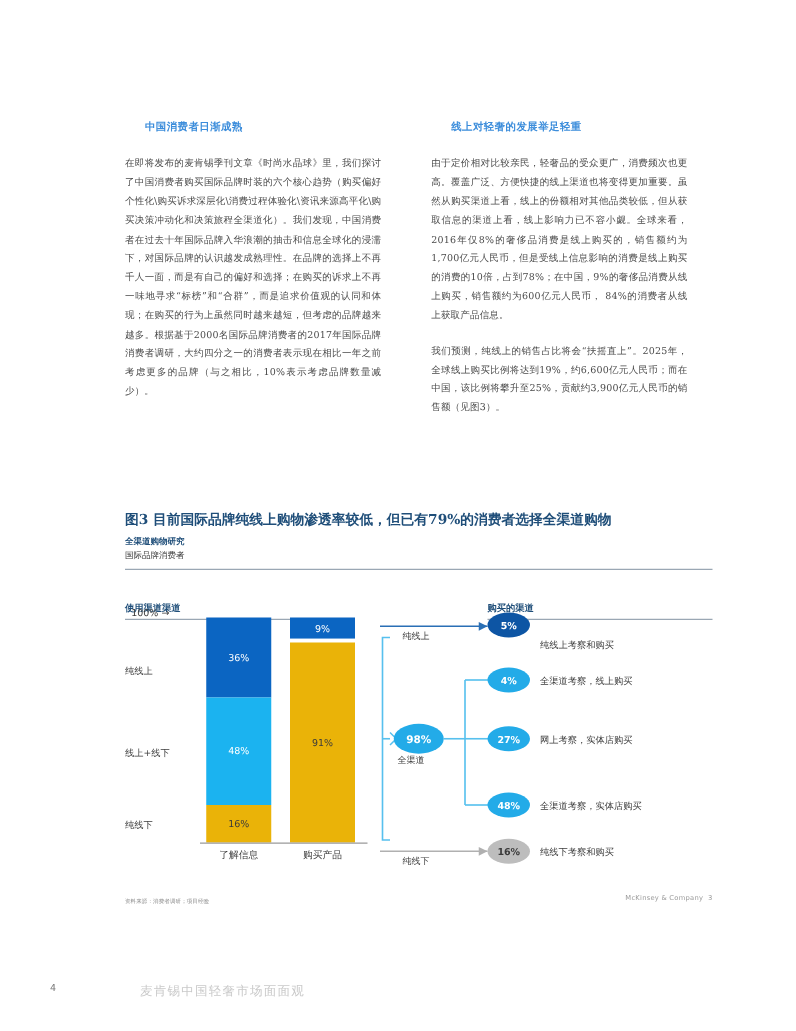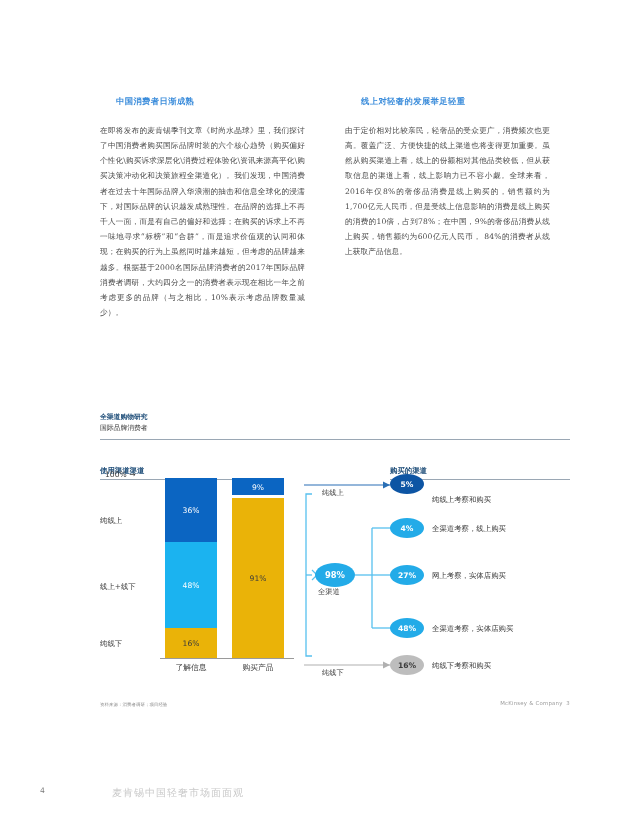--- a/index.html
+++ b/index.html
@@ -117,24 +117,26 @@
 <div class="page">
 
   <div class="col left">
     <div class="col-head">中国消费者日渐成熟</div>
     <p class="para">在即将发布的麦肯锡季刊文章《时尚水晶球》里，我们探讨了中国消费者购买国际品牌时装的六个核心趋势（购买偏好个性化\购买诉求深层化\消费过程体验化\资讯来源高平化\购买决策冲动化和决策旅程全渠道化）。我们发现，中国消费者在过去十年国际品牌入华浪潮的抽击和信息全球化的浸濡下，对国际品牌的认识越发成熟理性。在品牌的选择上不再千人一面，而是有自己的偏好和选择；在购买的诉求上不再一味地寻求“标榜”和“合群”，而是追求价值观的认同和体现；在购买的行为上虽然同时越来越短，但考虑的品牌越来越多。根据基于2000名国际品牌消费者的2017年国际品牌消费者调研，大约四分之一的消费者表示现在相比一年之前考虑更多的品牌（与之相比，10%表示考虑品牌数量减少）。</p>
   </div>
 
   <div class="col right">
     <div class="col-head">线上对轻奢的发展举足轻重</div>
     <p class="para">由于定价相对比较亲民，轻奢品的受众更广，消费频次也更高。覆盖广泛、方便快捷的线上渠道也将变得更加重要。虽然从购买渠道上看，线上的份额相对其他品类较低，但从获取信息的渠道上看，线上影响力已不容小觑。全球来看，2016年仅8%的奢侈品消费是线上购买的，销售额约为1,700亿元人民币，但是受线上信息影响的消费是线上购买的消费的10倍，占到78%；在中国，9%的奢侈品消费从线上购买，销售额约为600亿元人民币， 84%的消费者从线上获取产品信息。</p>
+    <p class="para">我们预测，纯线上的销售占比将会“扶摇直上”。2025年，全球线上购买比例将达到19%，约6,600亿元人民币；而在中国，该比例将攀升至25%，贡献约3,900亿元人民币的销售额（见图3）。</p>
   </div>
 
   <div class="exhibit">
 
+    <div class="ex-title">图3 目前国际品牌纯线上购物渗透率较低，但已有79%的消费者选择全渠道购物</div>
     <div class="ex-sub1">全渠道购物研究</div>
     <div class="ex-sub2">国际品牌消费者</div>
     <div class="ex-rule"></div>
 
     <div class="ex-body">
 
       <div class="hdr h1">使用渠道渠道</div>
       <div class="hdr h2">购买的渠道</div>
 
       <div class="plot">

